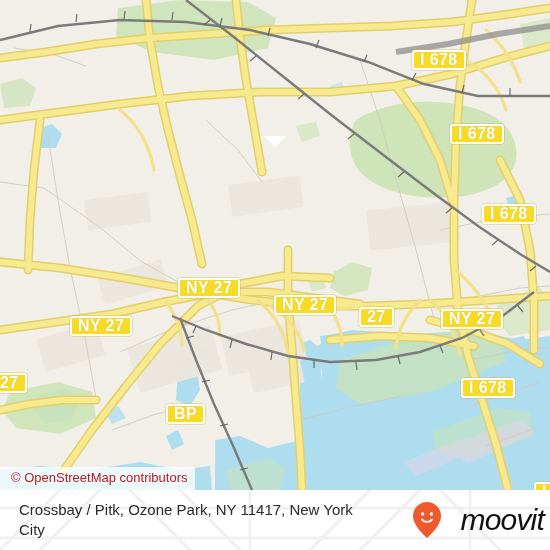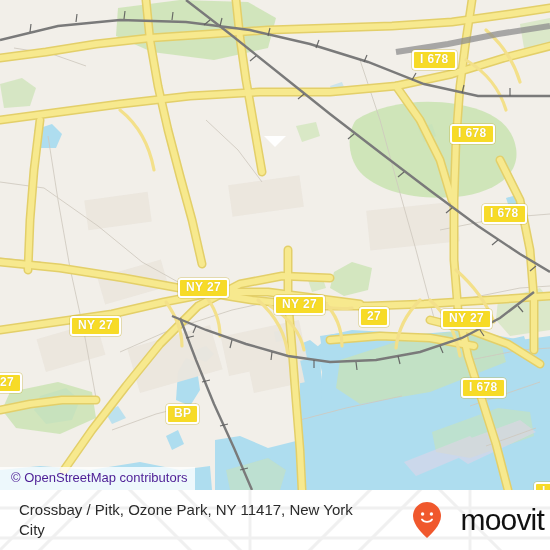--- a/index.html
+++ b/index.html
@@ -27,21 +27,21 @@
   }
   #map svg { position: absolute; left: 0; top: 0; display: block; }
 
   
   .shield {
     position: absolute;
     background: #F7DB27;
     border: 2px solid #ffffff;
     border-radius: 3px;
     color: #ffffff;
-    font-size: 12px;
+    font-size: 16px;
     font-weight: bold;
     letter-spacing: 0.4px;
     padding: 1px 6px 2px 6px;
     line-height: 13px;
     white-space: nowrap;
     text-shadow: 0 0 1px rgba(120,105,0,.35);
     box-shadow: 0 0 0 0.5px rgba(190,165,20,.55);
   }
 
   
@@ -82,21 +82,21 @@
     border-left: 11px solid transparent;
     border-right: 11px solid transparent;
     border-top: 11px solid #ffffff;
   }
 
   
   #attribution {
     position: absolute;
     left: 0; top: 467px;
     background: rgba(255,255,255,0.78);
-    color: #4c1d95;
+    color: #b91c1c;
     font-size: 13px;
     line-height: 16px;
     padding: 3px 7px 4px 11px;
     white-space: nowrap;
   }
 
   
   #footer {
     position: absolute;
     left: 0; top: 490px;
@@ -121,20 +121,21 @@
     color: #2B2B2B;
     font-size: 15px;
     line-height: 20px;
     max-width: 360px;
   }
   #brand {
     display: flex;
     align-items: center;
     gap: 18px;
     flex-shrink: 0;
+    font-style: italic;
   }
   #brand-text {
     color: #111111;
     font-size: 30px;
     line-height: 30px;
     letter-spacing: -0.8px;
     font-weight: 500;
   }
 </style>
 </head>

